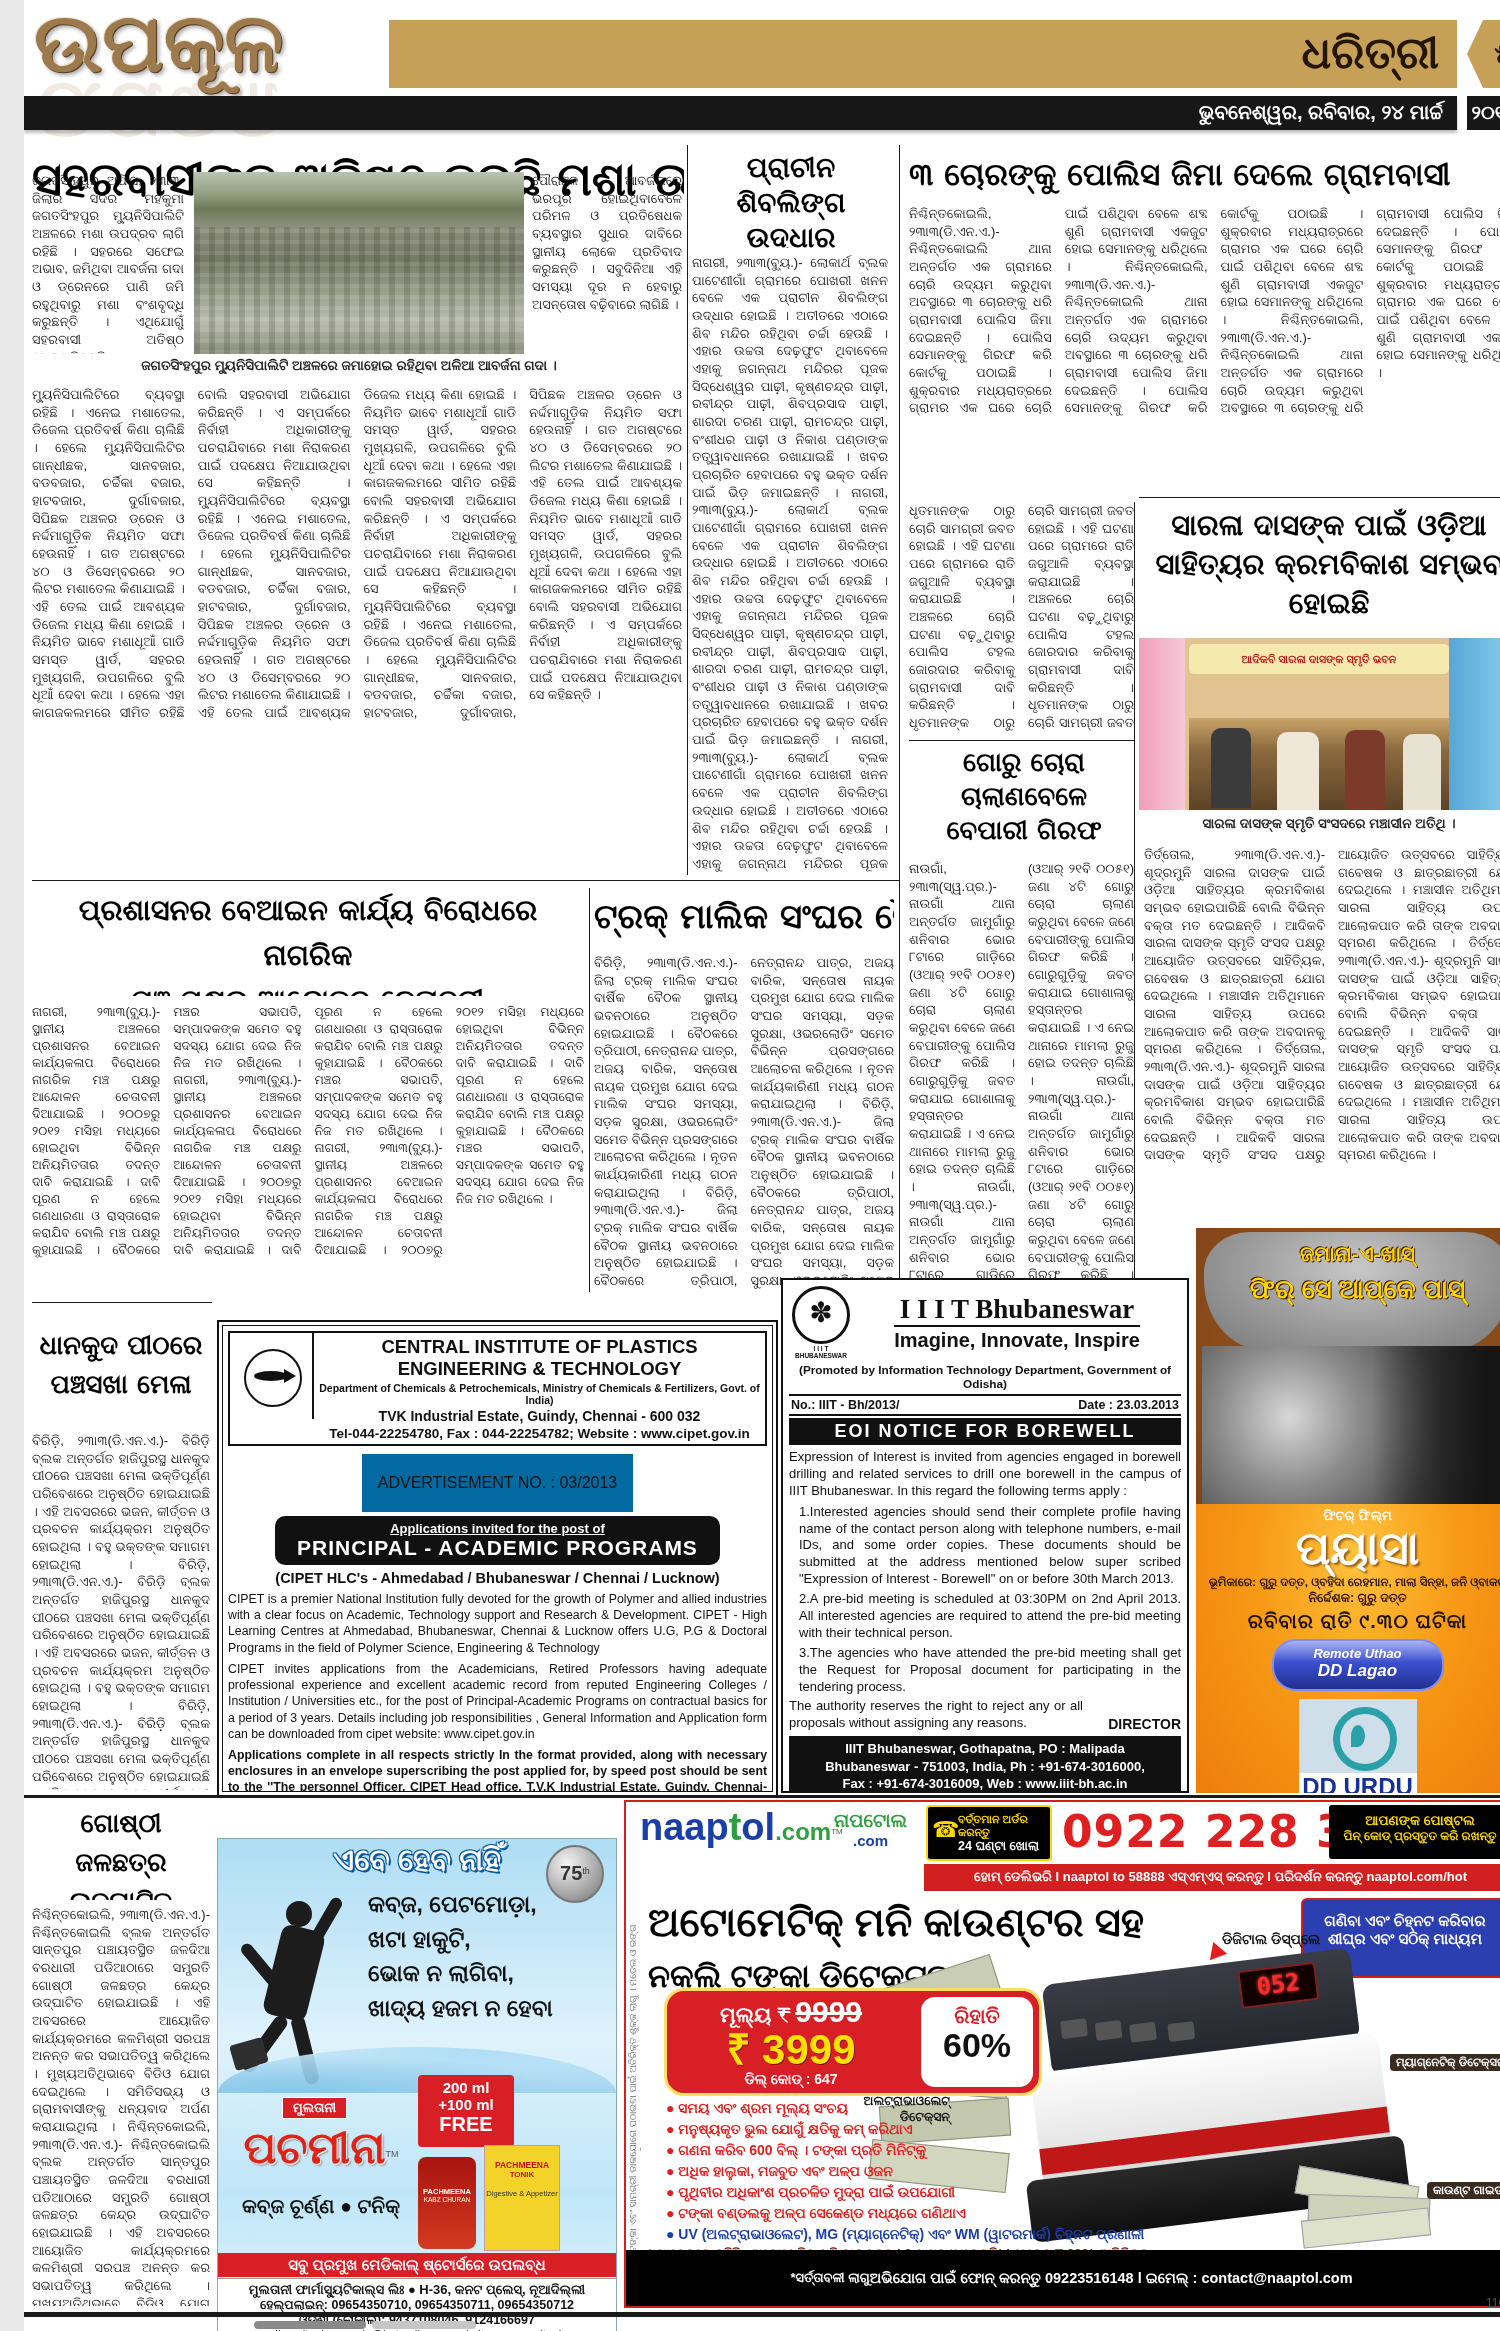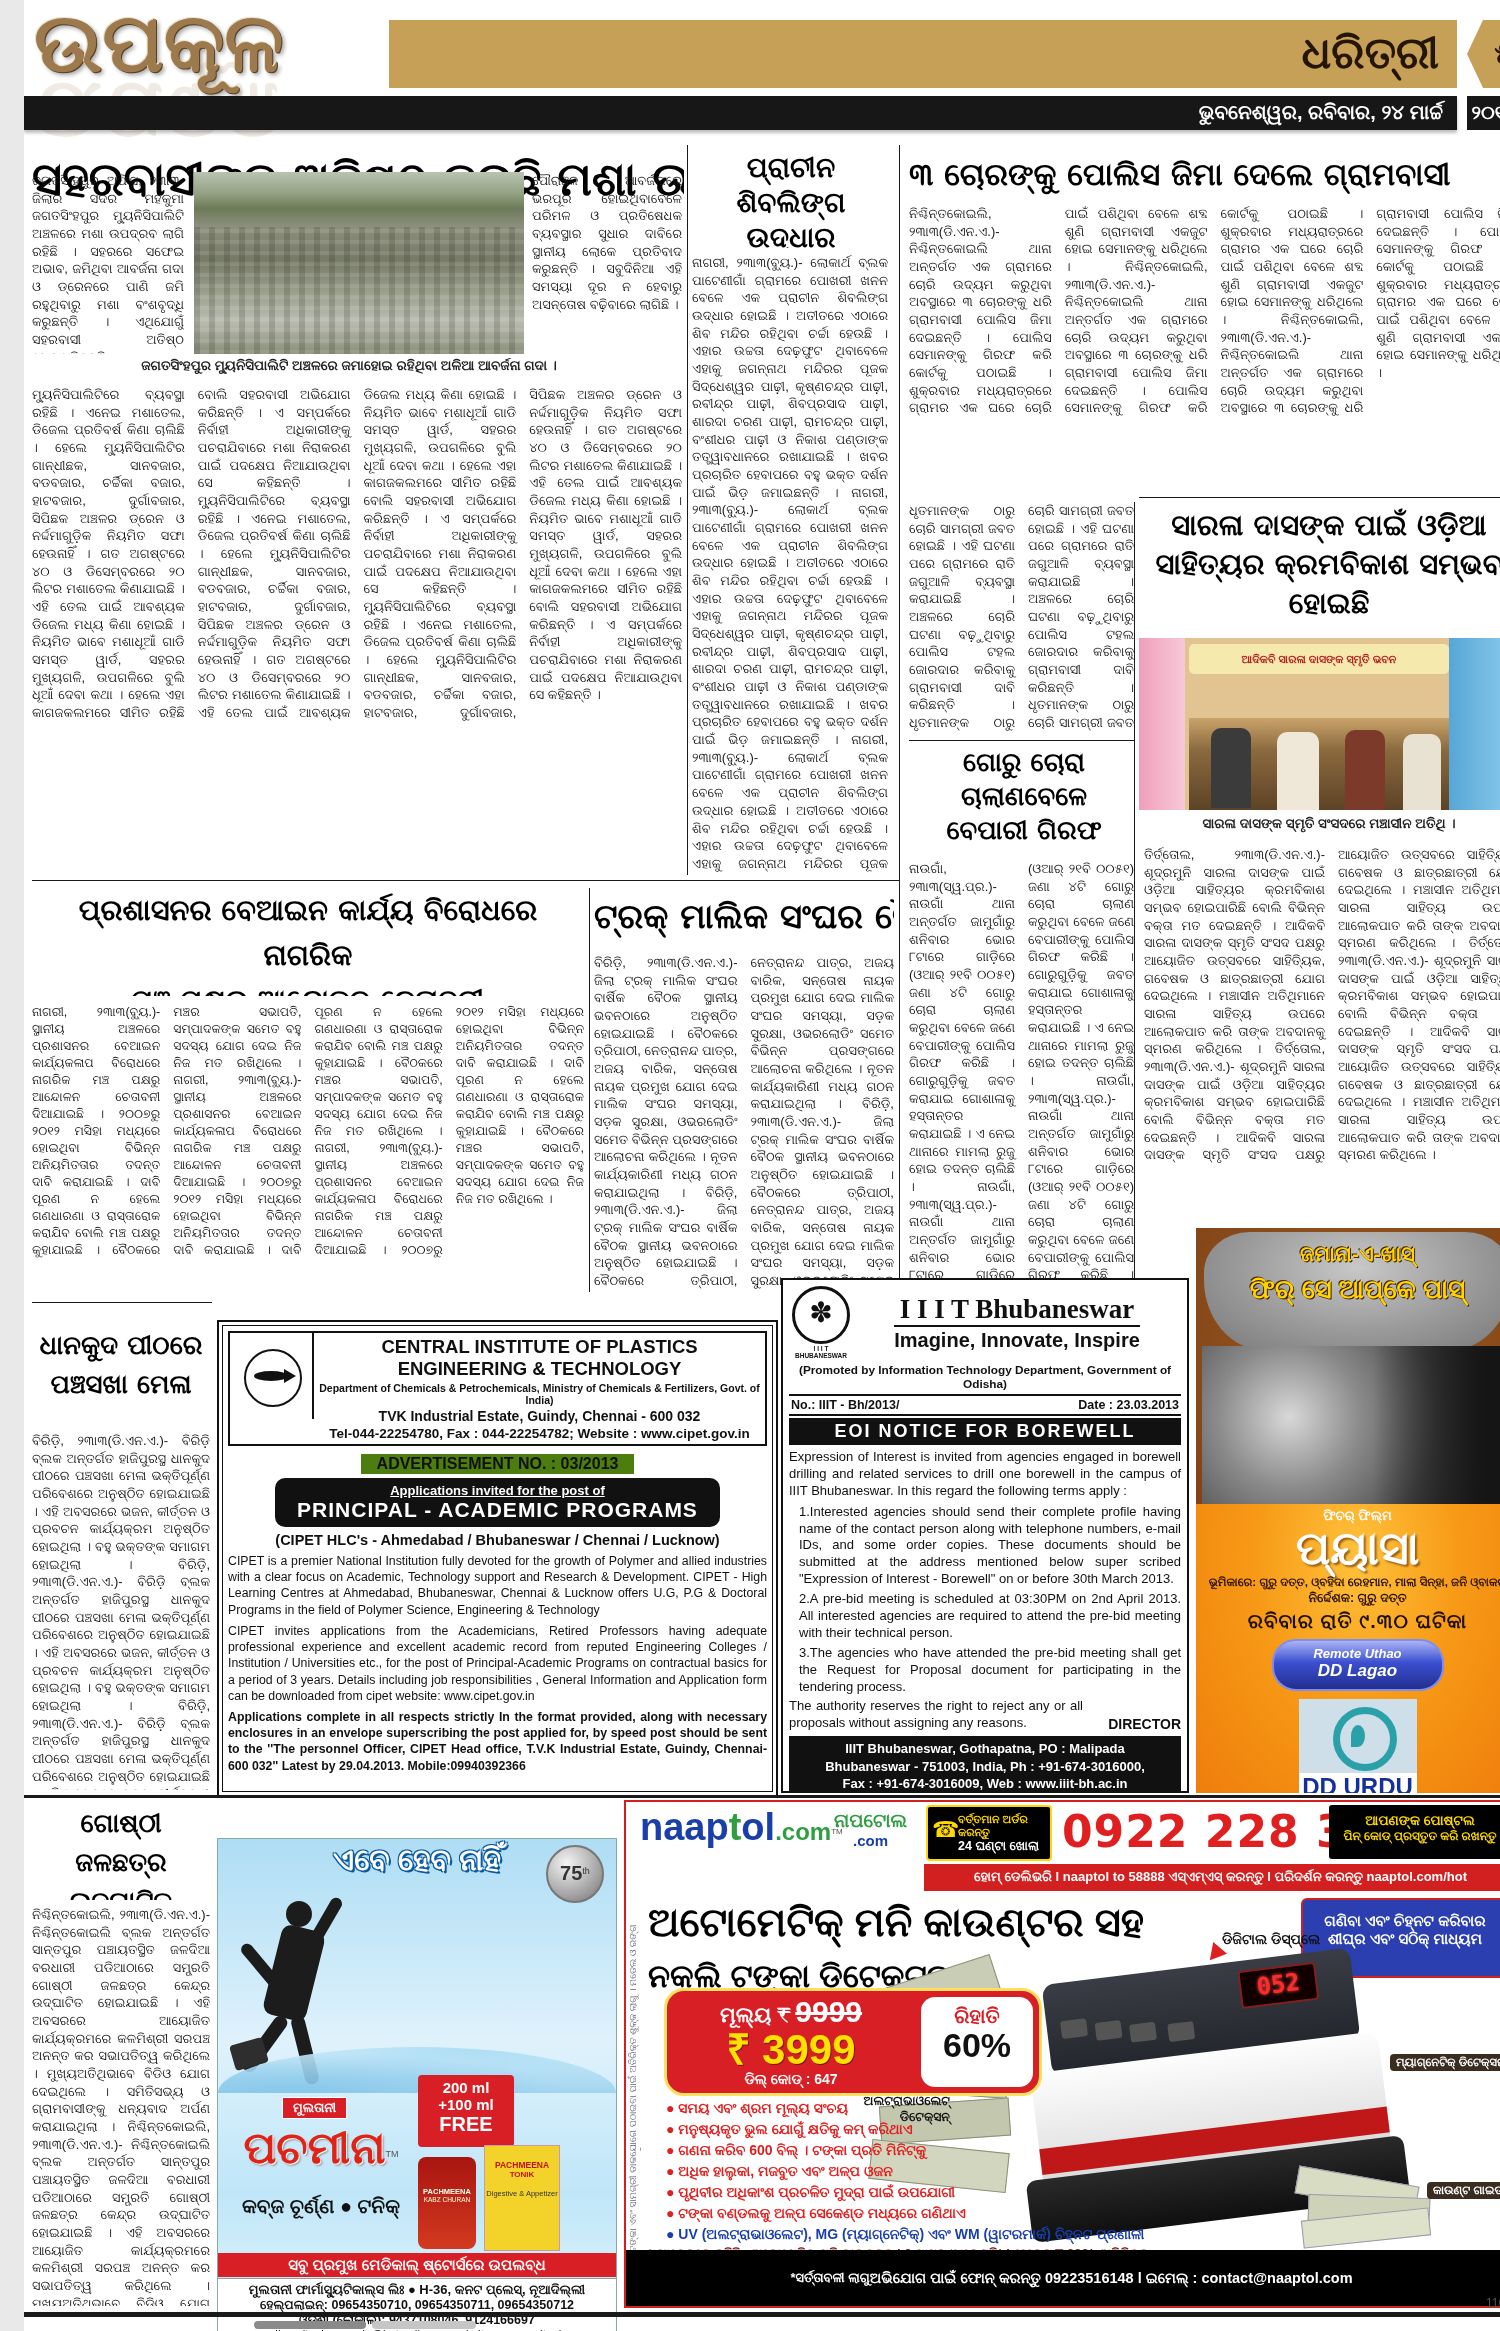--- a/index.html
+++ b/index.html
@@ -124,21 +124,21 @@
           <div class="tri" style="position:absolute;left:54px;top:36px;border-top:7px solid transparent;border-bottom:7px solid transparent;border-left:12px solid #111;"></div>
         </div>
         <div style="flex:1;text-align:center;padding:3px 4px;">
           <div style="font-size:18.5px;font-weight:bold;font-family:'Liberation Sans',sans-serif;">CENTRAL INSTITUTE OF PLASTICS ENGINEERING &amp; TECHNOLOGY</div>
           <div style="font-size:10.5px;font-weight:bold;margin-top:2px;">Department of Chemicals &amp; Petrochemicals, Ministry of Chemicals &amp; Fertilizers,  Govt. of India)</div>
           <div style="font-size:14px;font-weight:bold;margin-top:2px;">TVK Industrial Estate, Guindy, Chennai - 600 032</div>
           <div style="font-size:13.5px;font-weight:bold;margin-top:2px;">Tel-044-22254780, Fax : 044-22254782; Website : www.cipet.gov.in</div>
         </div>
       </div>
       <div class="ctr" style="margin-top:8px;">
-        <span style="display:inline-block;background:#4d7c0f;padding:1px 16px;font-size:16px;font-weight:bold;">ADVERTISEMENT NO. : 03/2013</span>
+        <span style="display:inline-block;background:#0369a1;padding:20px 16px;font-size:16px;font-weight:normal;">ADVERTISEMENT NO. : 03/2013</span>
       </div>
       <div class="ctr" style="margin-top:4px;">
         <div style="display:inline-block;background:#111;color:#fff;border-radius:10px;padding:5px 22px;">
           <div style="font-size:13px;font-weight:bold;text-decoration:underline;">Applications invited for the post of</div>
           <div style="font-size:21px;font-weight:bold;letter-spacing:1px;">PRINCIPAL - ACADEMIC PROGRAMS</div>
         </div>
       </div>
       <div class="ctr" style="font-size:14.5px;font-weight:bold;margin-top:5px;">(CIPET HLC's - Ahmedabad / Bhubaneswar / Chennai / Lucknow)</div>
       <div style="font-size:12.3px;line-height:1.32;text-align:justify;margin-top:5px;">CIPET is a premier National Institution fully devoted for the growth of Polymer and allied industries with a clear focus on Academic, Technology support and Research &amp; Development. CIPET - High Learning Centres at Ahmedabad, Bhubaneswar, Chennai &amp; Lucknow offers U.G, P.G &amp; Doctoral Programs in the field of Polymer Science, Engineering &amp; Technology</div>
       <div style="font-size:12.3px;line-height:1.32;text-align:justify;margin-top:5px;">CIPET invites applications from the Academicians, Retired Professors having adequate professional experience and excellent academic record from reputed Engineering Colleges / Institution /  Universities etc., for the post of Principal-Academic Programs on contractual basics for a period of 3 years. Details including job responsibilities , General Information and Application form can be downloaded from cipet website: www.cipet.gov.in</div>
@@ -211,20 +211,26 @@
     </div>
     <div style="position:absolute;right:2px;top:420px;color:#e8d8c0;font-size:10px;transform:rotate(-90deg);transform-origin:right top;">Goldmine</div>
   </div>
 
   <div class="abs rule" style="left:0;top:1795px;width:1500px;height:3px;"></div>
 
   <div class="abs" style="left:193px;top:1838px;width:400px;height:508px;border:1px solid #8aa;box-sizing:border-box;overflow:hidden;
               background:linear-gradient(180deg,#aeddf4 0%,#dff2fc 40%,#bfe6f8 70%,#e8f6fd 100%);">
     <div style="position:absolute;left:0;top:4px;width:100%;text-align:center;font-size:30px;font-weight:bold;color:#fdfdfd;
                 text-shadow:2px 2px 0 #0a58a0,-1px -1px 0 #0a58a0,1px -1px 0 #0a58a0,-1px 1px 0 #0a58a0;">ଏବେ ହେବ ନାହିଁ</div>
+    <div style="position:absolute;left:150px;top:48px;width:240px;">
+      <div style="font-size:23px;font-weight:bold;line-height:1.5;">କବ୍ଜ, ପେଟମୋଡ଼ା,</div>
+      <div style="font-size:23px;font-weight:bold;line-height:1.5;">ଖଟା ହାକୁଟି,</div>
+      <div style="font-size:23px;font-weight:bold;line-height:1.5;">ଭୋକ ନ ଲାଗିବା,</div>
+      <div style="font-size:23px;font-weight:bold;line-height:1.5;">ଖାଦ୍ୟ ହଜମ ନ ହେବା</div>
+    </div>
     <div style="position:absolute;right:12px;top:6px;width:54px;height:54px;border-radius:50%;
                 background:radial-gradient(circle at 35% 30%,#f4f4f4,#9a9a9a 70%,#6a6a6a);border:2px solid #777;text-align:center;">
       <span style="font-size:20px;font-weight:bold;color:#333;line-height:52px;">75</span><sup style="font-size:9px;color:#333;">th</sup>
     </div>
 
     <div style="position:absolute;left:6px;top:52px;width:140px;height:220px;">
       <div style="position:absolute;left:62px;top:10px;width:26px;height:26px;border-radius:50%;background:#1c1c1c;"></div>
       <div style="position:absolute;left:48px;top:36px;width:44px;height:92px;background:#1c1c1c;border-radius:10px;transform:rotate(14deg);"></div>
       <div style="position:absolute;left:96px;top:4px;width:12px;height:52px;background:#1c1c1c;border-radius:6px;transform:rotate(30deg);"></div>
       <div style="position:absolute;left:30px;top:48px;width:12px;height:52px;background:#1c1c1c;border-radius:6px;transform:rotate(-40deg);"></div>

